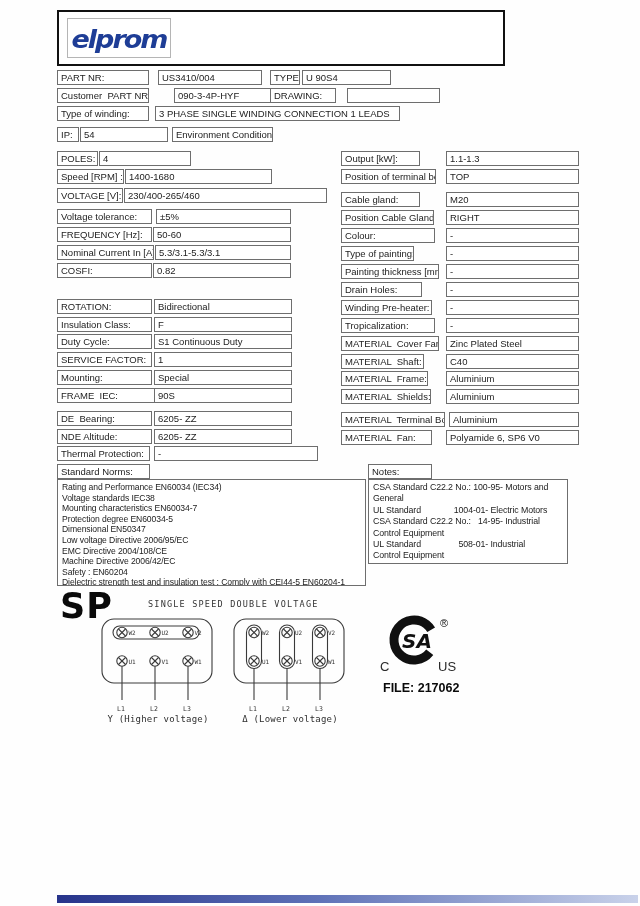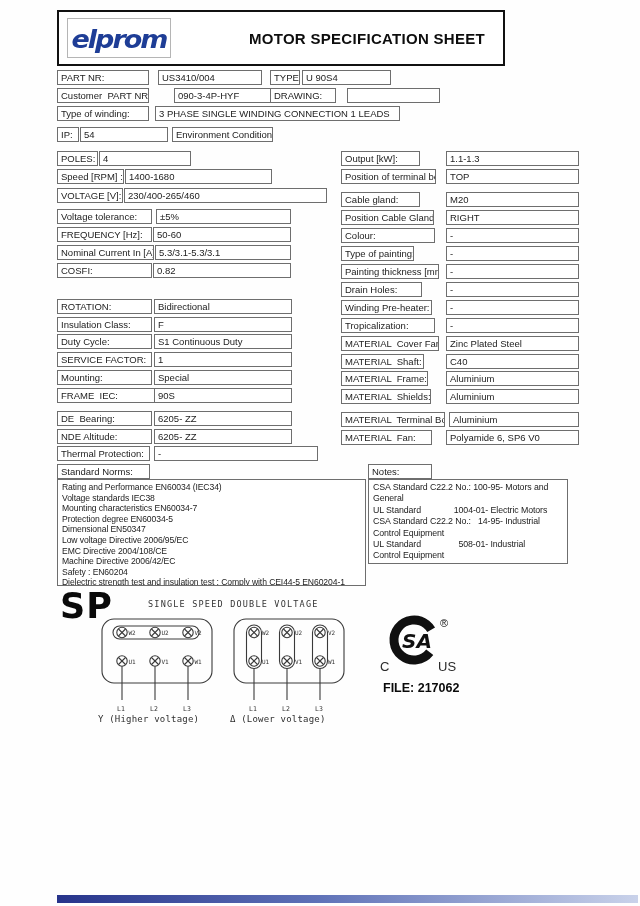--- a/index.html
+++ b/index.html
@@ -23,36 +23,35 @@
   .notesbox{line-height:11.4px;font-size:8.8px;}
   
   .sp-mark{position:absolute;left:60px;top:586px;font-family:"DejaVu Sans",sans-serif;
            font-weight:bold;font-size:35px;letter-spacing:1px;color:#0a0a0a;}
   .diagram-subtitle{position:absolute;left:148px;top:599px;font-family:"DejaVu Sans Mono",monospace;
                     font-size:8.5px;letter-spacing:1.2px;color:#333;}
   .diagram{position:absolute;}
   .ds{fill:none;stroke:#3a3a3a;stroke-width:1.1;}
   .dt{font-family:"DejaVu Sans Mono",monospace;font-size:6px;fill:#333;}
   .dlt{font-family:"DejaVu Sans Mono",monospace;font-size:6.5px;fill:#333;}
-  .diagram-caption{position:absolute;width:120px;font-family:"DejaVu Sans Mono",monospace;
+  .diagram-caption{position:absolute;width:120px;text-align:center;font-family:"DejaVu Sans Mono",monospace;
                    font-size:9px;color:#2e2e2e;letter-spacing:0.2px;}
   .file-number{position:absolute;left:383px;top:681px;font-weight:bold;font-size:12.5px;color:#0a0a0a;}
   .footer-bar{position:absolute;left:57px;top:895px;width:581px;height:8px;
               background:linear-gradient(to right,#27348b 0%,#5f72b8 45%,#c9d2ea 100%);}
 </style>
 </head>
 <body>
 
 <div class="sheet">
 
   <div class="header-box">
     <div class="logo-box">
       <span class="logo-text">elprom</span>
     </div>
-    <div class="header-title">MOTOR SPECIFICATION SHEET</div>
   </div>
 
   <span class="fbox" style="left:57px;top:70px;width:92px">PART NR:</span>
   <span class="fbox" style="left:158px;top:70px;width:104px">US3410/004</span>
   <span class="fbox" style="left:270px;top:70px;width:30px">TYPE:</span>
   <span class="fbox" style="left:302px;top:70px;width:89px">U 90S4</span>
 
   <span class="fbox" style="left:57px;top:88px;width:92px">Customer  PART NR</span>
   <span class="fbox" style="left:174px;top:88px;width:104px">090-3-4P-HYF</span>
   <span class="fbox" style="left:270px;top:88px;width:66px">DRAWING:</span>

